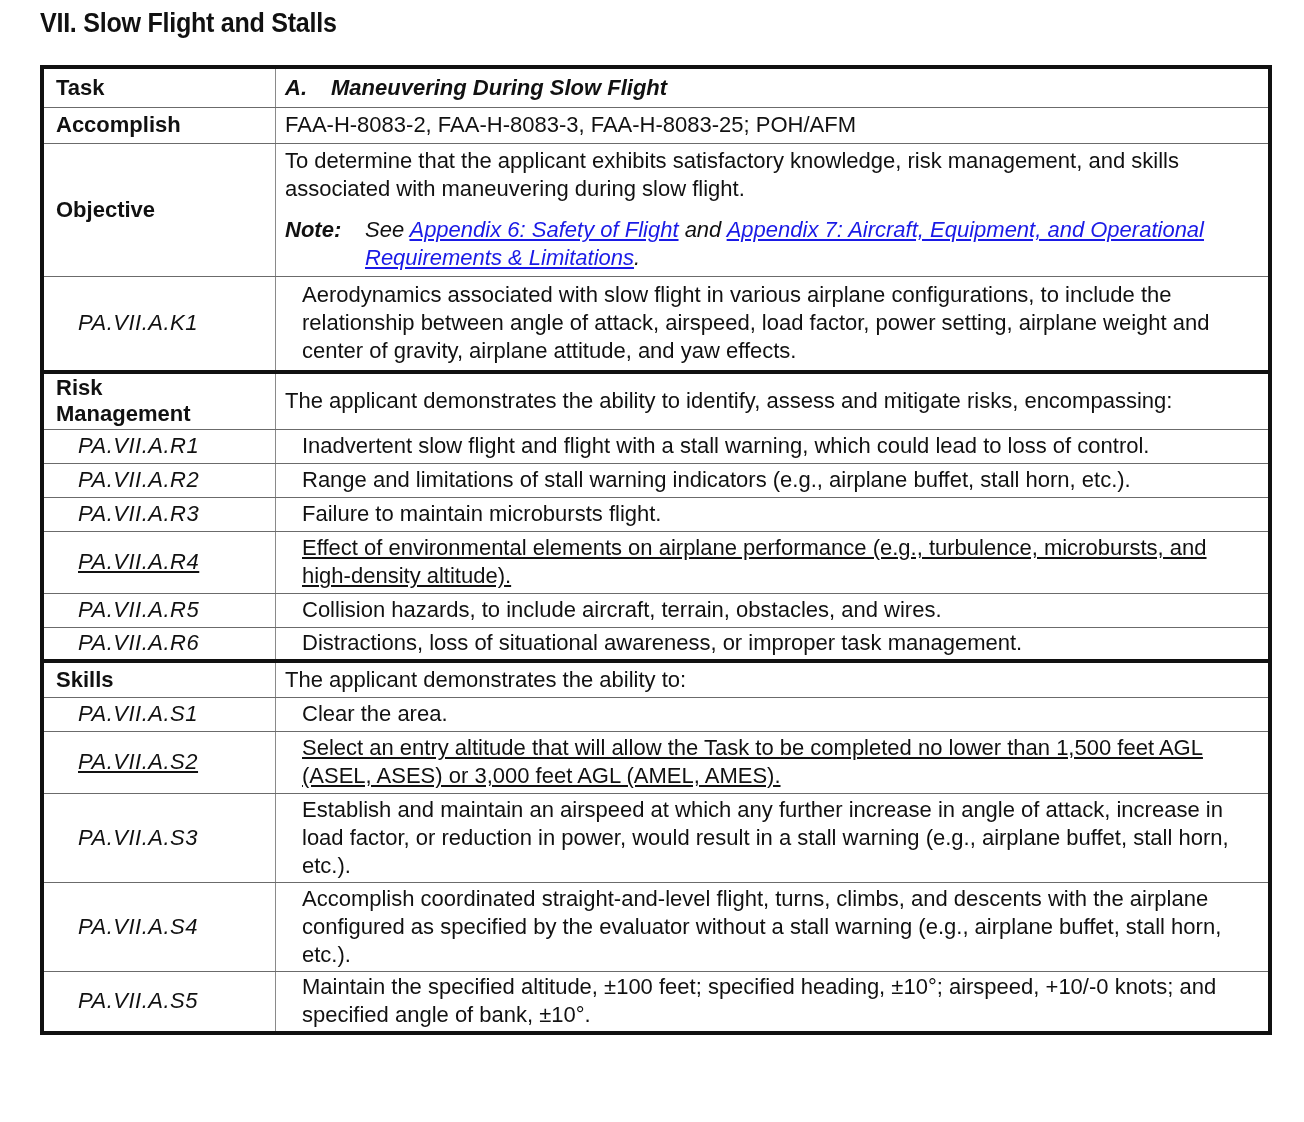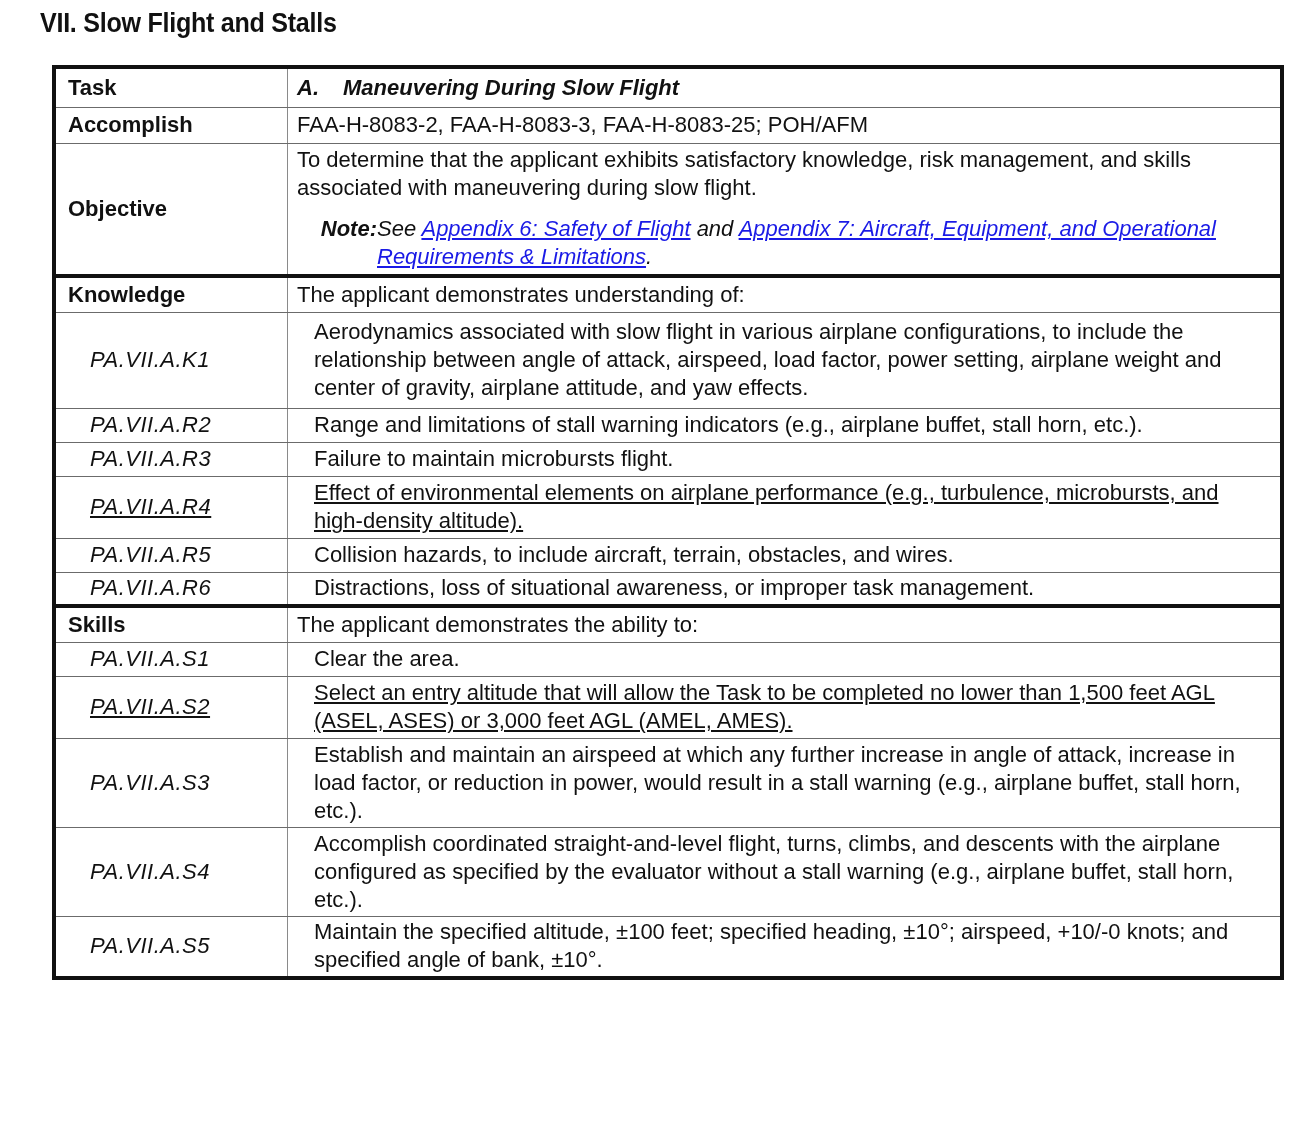--- a/index.html
+++ b/index.html
@@ -21,21 +21,21 @@
       top: 8px;
       margin: 0;
       font-size: 27px;
       font-weight: bold;
       letter-spacing: -0.3px;
       transform: scaleX(0.93);
       transform-origin: left center;
     }
     table.task-table {
       position: absolute;
-      left: 52px;
+      left: 40px;
       top: 65px;
       width: 1232px;
       border-collapse: collapse;
       border: 4px solid #111111;
       font-size: 22px;
       line-height: 28px;
     }
     table.task-table td {
       border-top: 1.5px solid #6b6b6b;
       border-bottom: 1.5px solid #6b6b6b;
@@ -76,21 +76,20 @@
     }
     .note-block {
       display: flex;
       margin-top: 13px;
       font-style: italic;
     }
     .note-label {
       font-weight: bold;
       width: 80px;
       flex-shrink: 0;
-      text-align: right;
     }
     .note-text a {
       color: #1a1ae6;
       text-decoration: underline;
     }
     .r-h { height: 40px; }
     .r-ref { height: 36px; }
     .r-obj { height: 133px; }
     .r-k { height: 36px; }
     .r-k1 { height: 96px; }
@@ -124,29 +123,36 @@
       <td class="label-col">Objective</td>
       <td class="body-col">
         <div>To determine that the applicant exhibits satisfactory knowledge, risk management, and skills associated with maneuvering during slow flight.</div>
         <div class="note-block">
           <span class="note-label">Note:</span>
           <span class="note-text"><span>See </span><a href="#" style="color: rgb(26, 26, 230);">Appendix 6: Safety of Flight</a><span> and </span><a href="#" style="color: rgb(26, 26, 230);">Appendix 7: Aircraft, Equipment, and Operational Requirements &amp; Limitations</a><span>.</span></span>
         </div>
       </td>
     </tr>
 
-    <tr class="r-k section-start">
-      <td class="label-col">Knowledge</td>
-      <td class="body-col">The applicant demonstrates understanding of:</td>
-    </tr>
     <tr class="r-k1">
       <td class="code-col">PA.VII.A.K1</td>
       <td class="item-col">Aerodynamics associated with slow flight in various airplane configurations, to include the relationship between angle of attack, airspeed, load factor, power setting, airplane weight and center of gravity, airplane attitude, and yaw effects.</td>
     </tr>
 
+    <tr class="r-rm section-start">
+      <td class="label-col" style="line-height:26px;">
+        <div>Risk</div>
+        <div>Management</div>
+      </td>
+      <td class="body-col">The applicant demonstrates the ability to identify, assess and mitigate risks, encompassing:</td>
+    </tr>
+    <tr class="r-one">
+      <td class="code-col">PA.VII.A.R1</td>
+      <td class="item-col">Inadvertent slow flight and flight with a stall warning, which could lead to loss of control.</td>
+    </tr>
     <tr class="r-one">
       <td class="code-col">PA.VII.A.R2</td>
       <td class="item-col">Range and limitations of stall warning indicators (e.g., airplane buffet, stall horn, etc.).</td>
     </tr>
     <tr class="r-one">
       <td class="code-col">PA.VII.A.R3</td>
       <td class="item-col">Failure to maintain microbursts flight.</td>
     </tr>
     <tr class="r-two">
       <td class="code-col">PA.VII.A.R4</td>

